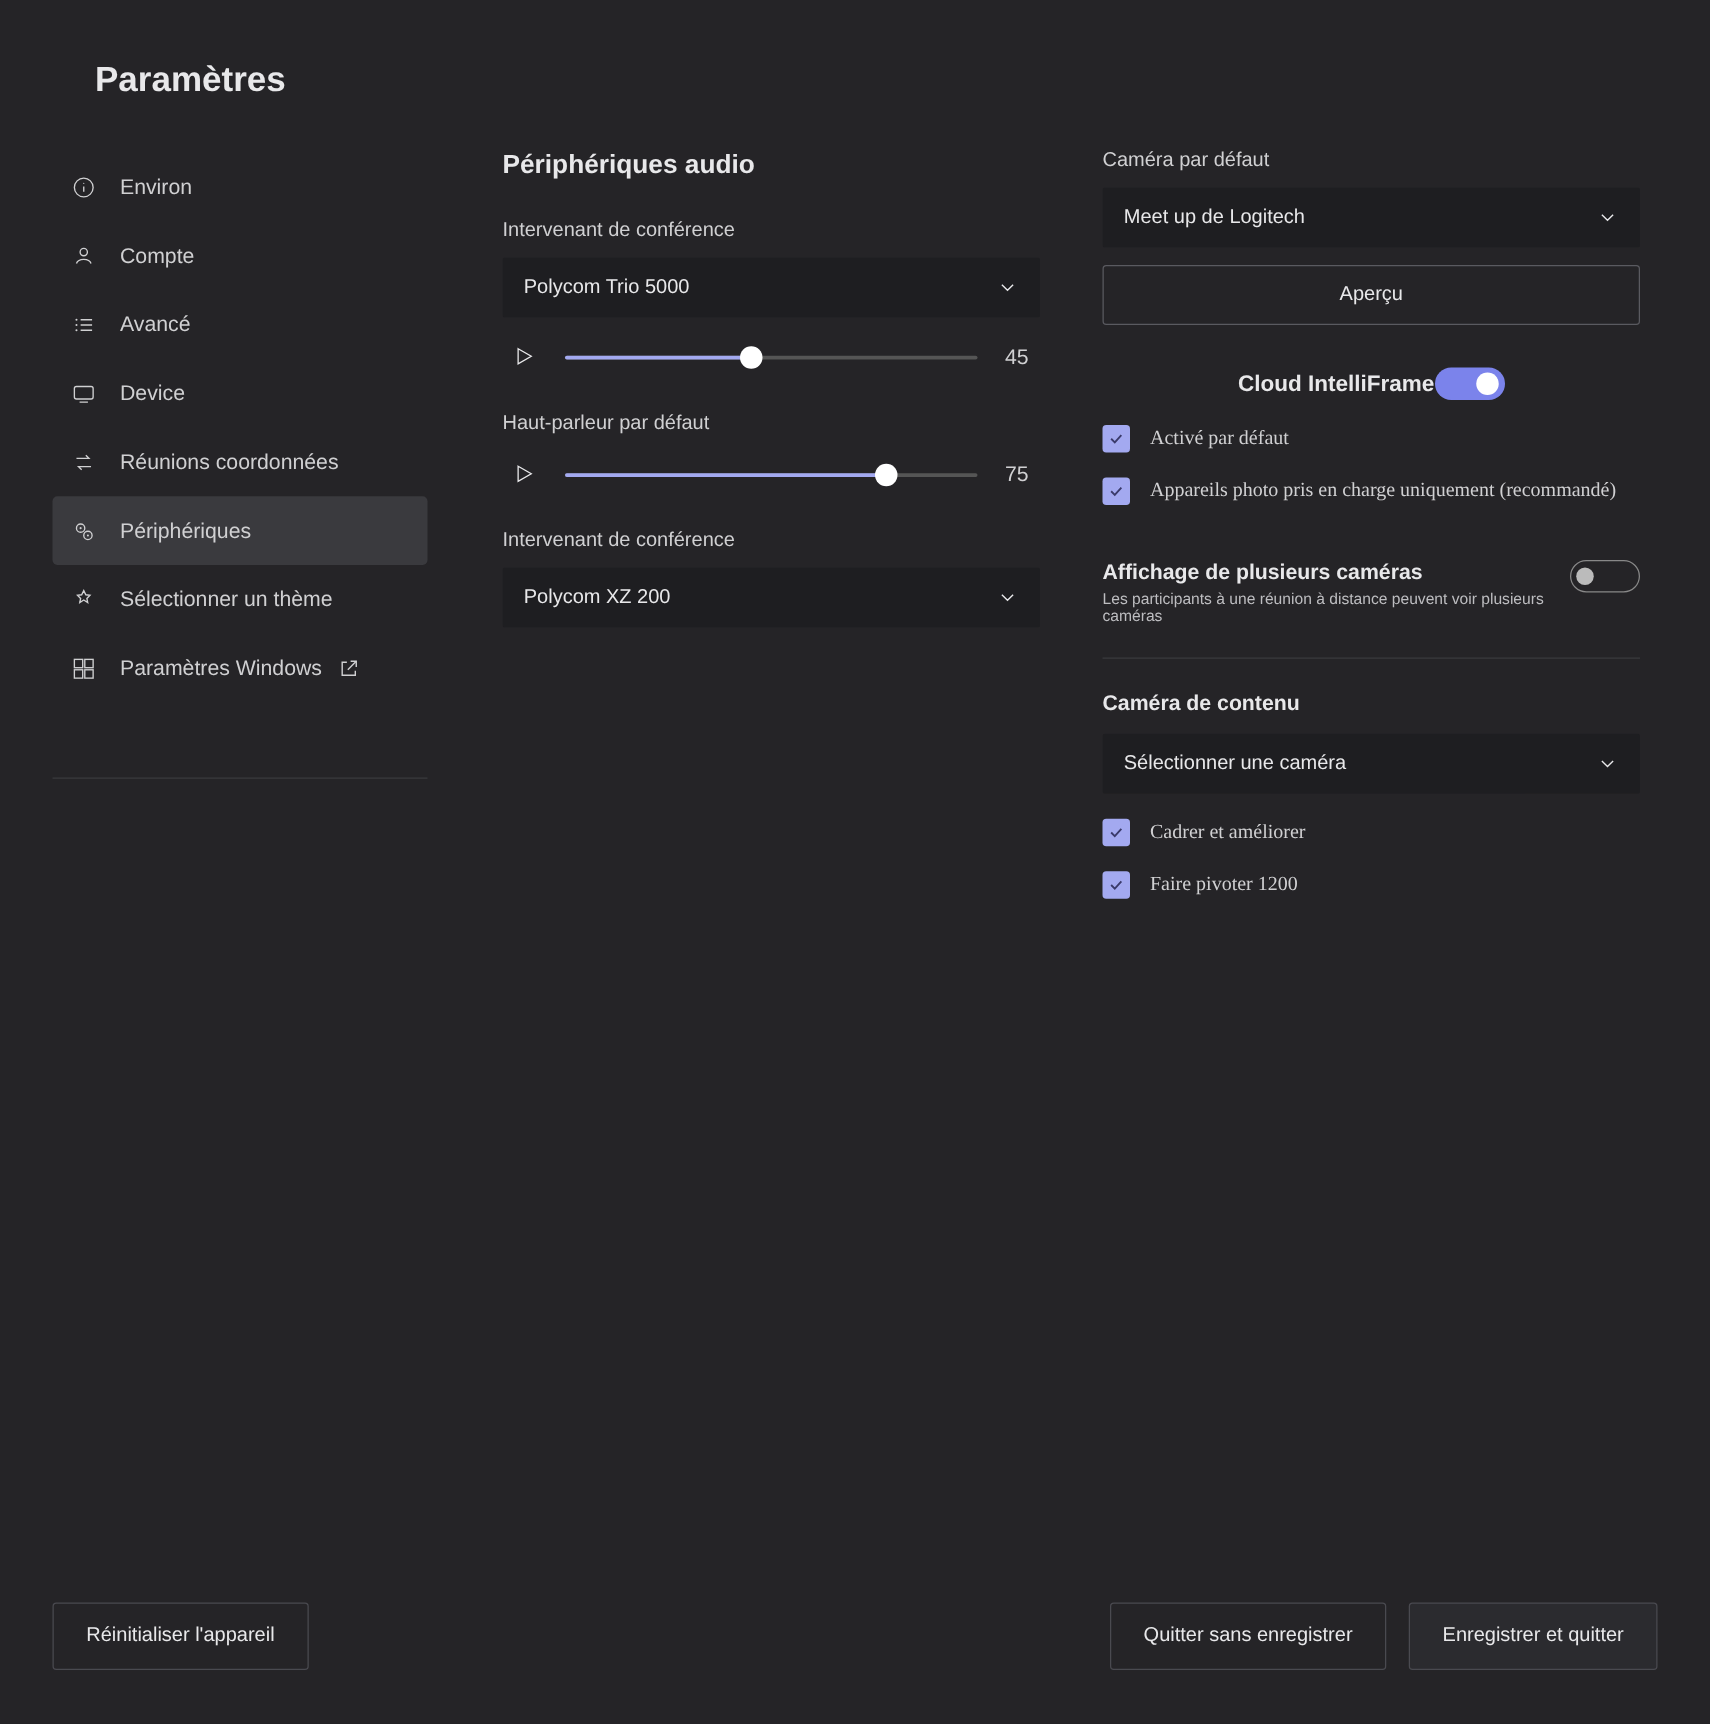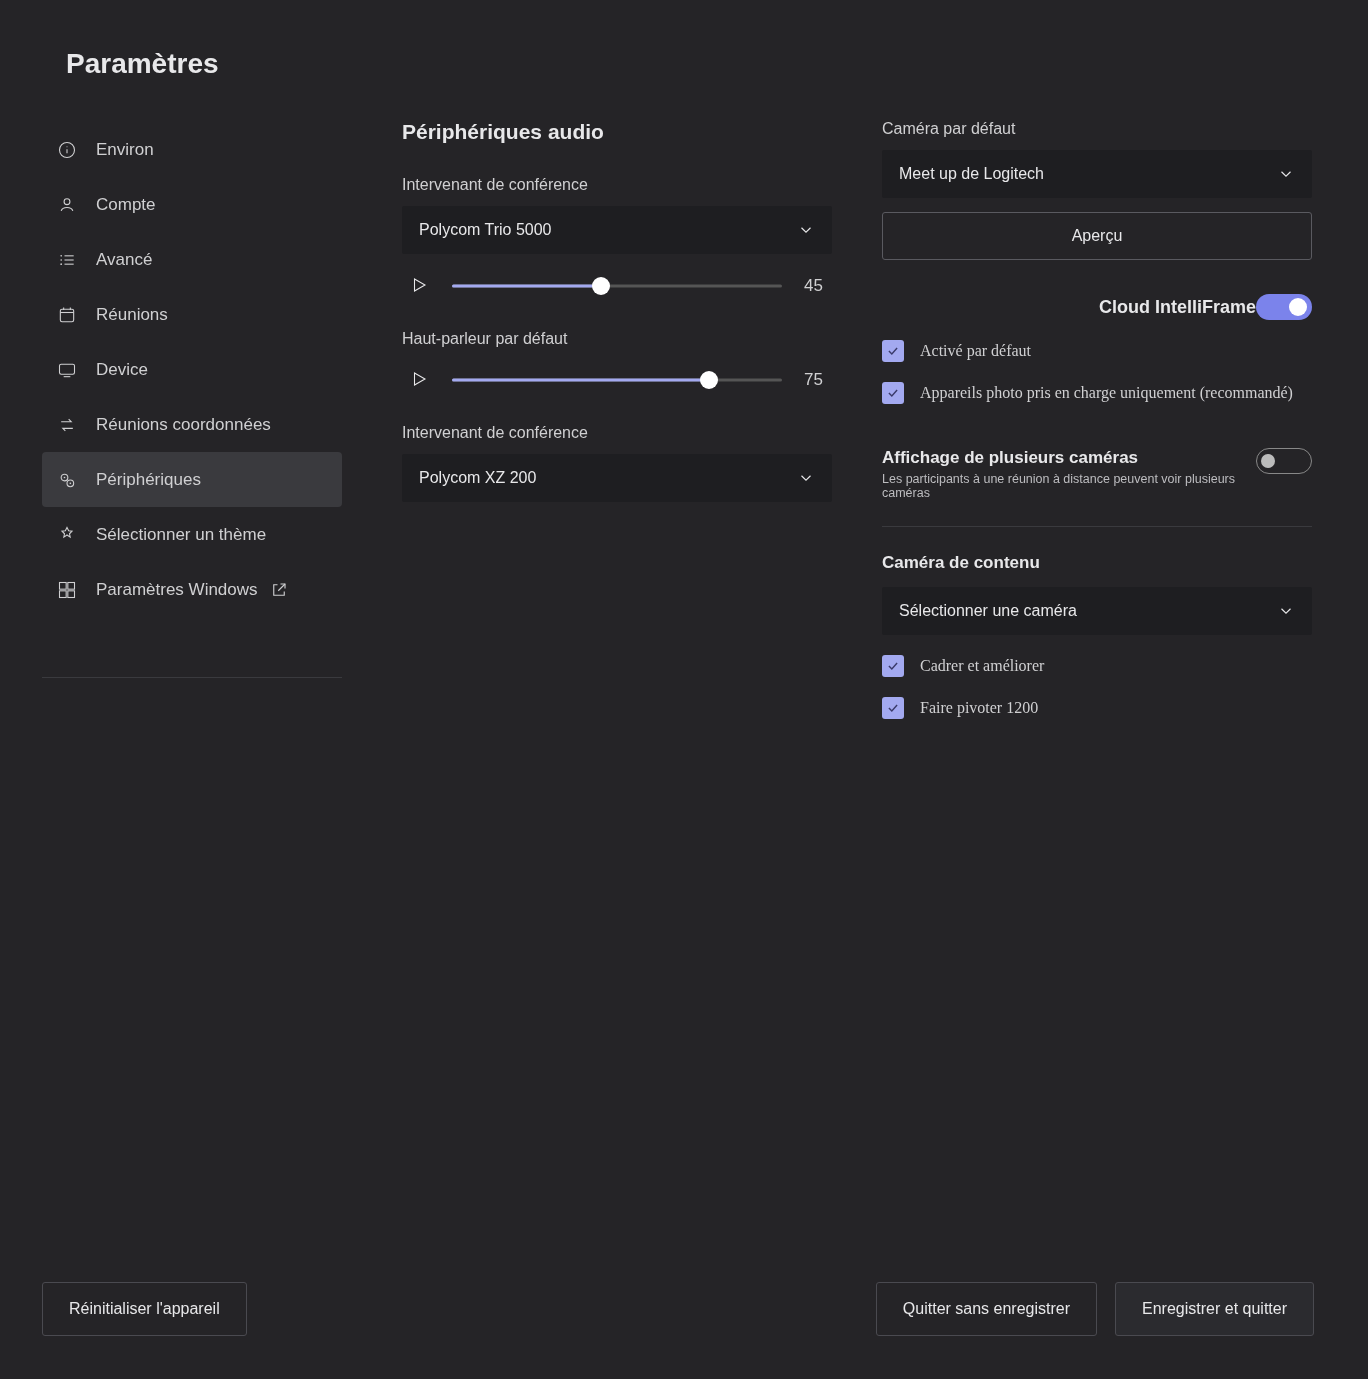--- a/index.html
+++ b/index.html
@@ -13,21 +13,21 @@
     --border-light:#5a5a60;
     --accent:#7b83eb;
     --accent-light:#a3a9f0;
     --sidebar-active:#3a3a3e;
     --divider:#3a3a3e;
     --footer-btn:#2b2b2f;
   }
   html,body{margin:0;padding:0;background:var(--bg);color:var(--txt);font-family:"Segoe UI",Arial,Helvetica,sans-serif;font-size:15px;height:100%;}
   *{box-sizing:border-box;}
   .app{width:1368px;height:1379px;position:relative;background:var(--bg);}
-  .page-title{position:absolute;left:66px;top:48px;font-size:28px;font-weight:600;}
+  .page-title{position:absolute;left:76px;top:48px;font-size:28px;font-weight:600;}
   .sidebar{position:absolute;left:42px;top:122px;width:300px;}
   .sidebar-item{display:flex;align-items:center;height:55px;padding:0 18px 0 14px;border-radius:4px;cursor:pointer;color:var(--txt-dim);font-size:17px;}
   .sidebar-item.active{background:var(--sidebar-active);}
   .sidebar-item .icon{width:22px;height:22px;display:flex;align-items:center;justify-content:center;margin-right:18px;flex:0 0 22px;}
   .sidebar-item .icon svg{width:20px;height:20px;stroke:currentColor;fill:none;stroke-width:1.3;}
   .sidebar-item .ext{margin-left:12px;width:18px;height:18px;}
   .sidebar-divider{height:1px;background:var(--divider);margin-top:60px;}
 
   .content{position:absolute;left:402px;top:120px;width:910px;display:flex;gap:50px;}
   .col{flex:1 1 0;}
@@ -43,40 +43,40 @@
   .play{width:20px;height:20px;cursor:pointer;}
   .play svg{width:18px;height:18px;stroke:var(--txt);fill:none;stroke-width:1.4;}
   .slider{flex:1;height:20px;position:relative;}
   .slider .track{position:absolute;left:0;right:0;top:50%;height:3px;background:#555;transform:translateY(-50%);border-radius:2px;}
   .slider .fill{position:absolute;left:0;top:50%;height:3px;background:var(--accent-light);transform:translateY(-50%);border-radius:2px;}
   .slider .thumb{position:absolute;top:50%;width:18px;height:18px;background:#fff;border-radius:50%;transform:translate(-50%,-50%);}
   .slider-val{width:28px;text-align:left;font-size:17px;color:var(--txt-dim);}
 
   .btn{height:48px;border:1px solid var(--border-light);background:transparent;display:flex;align-items:center;justify-content:center;font-size:16px;color:var(--txt);cursor:pointer;border-radius:3px;}
 
-  .toggle-row{display:flex;align-items:center;justify-content:flex-end;margin-top:34px;}
+  .toggle-row{display:flex;align-items:center;justify-content:center;margin-top:34px;}
   .toggle-row .lab{font-size:18px;font-weight:600;}
   .toggle{width:56px;height:26px;border-radius:13px;position:relative;cursor:pointer;}
   .toggle.on{background:var(--accent);}
   .toggle.off{background:transparent;border:1.5px solid #888;}
   .toggle .knob{position:absolute;width:18px;height:18px;background:#fff;border-radius:50%;top:50%;transform:translateY(-50%);}
   .toggle.on .knob{right:5px;}
   .toggle.off .knob{left:4px;background:#bbb;width:14px;height:14px;}
 
   .check-row{display:flex;align-items:center;gap:16px;margin-top:20px;}
   .checkbox{width:22px;height:22px;background:var(--accent-light);border-radius:3px;display:flex;align-items:center;justify-content:center;flex:0 0 22px;}
   .checkbox svg{width:14px;height:14px;stroke:#3a3a6a;fill:none;stroke-width:2.5;}
   .check-row .txt{font-size:16px;color:var(--txt-dim);font-family:Liberation Serif, serif;}
 
   .subsection{margin-top:44px;}
   .subsection-title{font-size:17px;font-weight:600;}
   .subsection-sub{font-size:12.5px;color:var(--txt-sub);margin-top:4px;}
   .divider-h{height:1px;background:var(--divider);margin-top:26px;margin-bottom:26px;}
 
-  .footer{position:absolute;left:0;right:12px;bottom:30px;height:80px;display:flex;align-items:center;justify-content:space-between;padding:0 42px;}
+  .footer{position:absolute;left:0;right:0;bottom:30px;height:80px;display:flex;align-items:center;justify-content:space-between;padding:0 42px;}
   .footer .btn{padding:0 26px;height:54px;border:1px solid var(--border);background:transparent;font-size:16px;}
   .footer .right{display:flex;gap:18px;}
   .footer .btn.primary{background:var(--footer-btn);}
 
 </style>
 </head>
 <body>
 
 <div class="app">
 
@@ -111,31 +111,20 @@
             <line x1="9" y1="12" x2="20" y2="12"></line>
             <circle cx="5" cy="17" r="1" fill="currentColor" stroke="none"></circle>
             <line x1="9" y1="17" x2="20" y2="17"></line>
           </svg>
       </span>
       <span>Avancé</span>
     </div>
     <div class="sidebar-item">
       <span class="icon">
         <svg viewBox="0 0 24 24">
-            <rect x="4" y="5" width="16" height="15" rx="2"></rect>
-            <line x1="4" y1="9" x2="20" y2="9"></line>
-            <line x1="8" y1="3" x2="8" y2="6"></line>
-            <line x1="16" y1="3" x2="16" y2="6"></line>
-          </svg>
-      </span>
-      <span>Réunions</span>
-    </div>
-    <div class="sidebar-item">
-      <span class="icon">
-        <svg viewBox="0 0 24 24">
             <rect x="3" y="5" width="18" height="12" rx="2"></rect>
             <line x1="8" y1="20" x2="16" y2="20"></line>
           </svg>
       </span>
       <span>Device</span>
     </div>
     <div class="sidebar-item">
       <span class="icon">
         <svg viewBox="0 0 24 24">
             <path d="M5 8h12l-3-3"></path>

